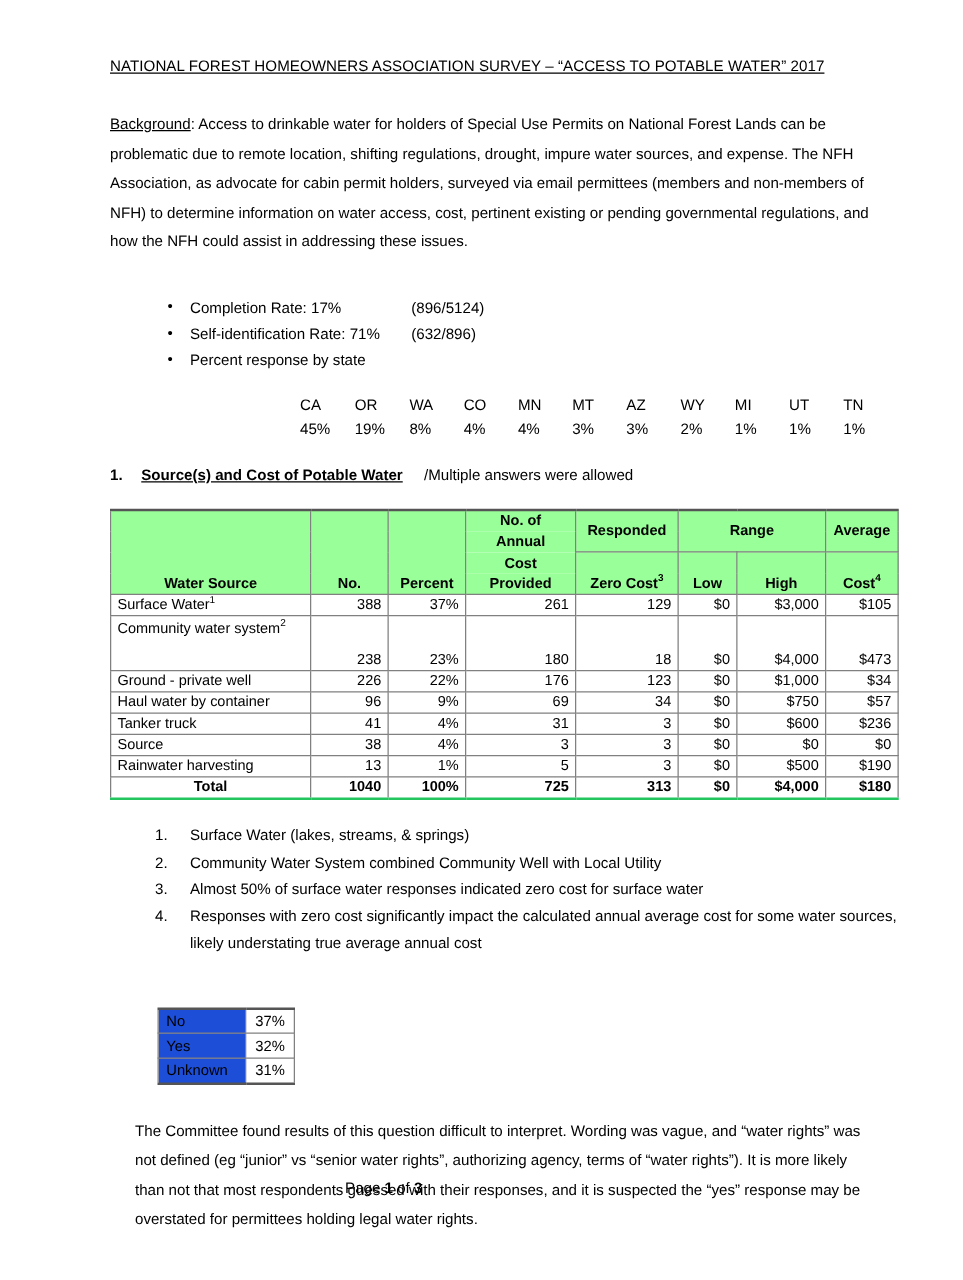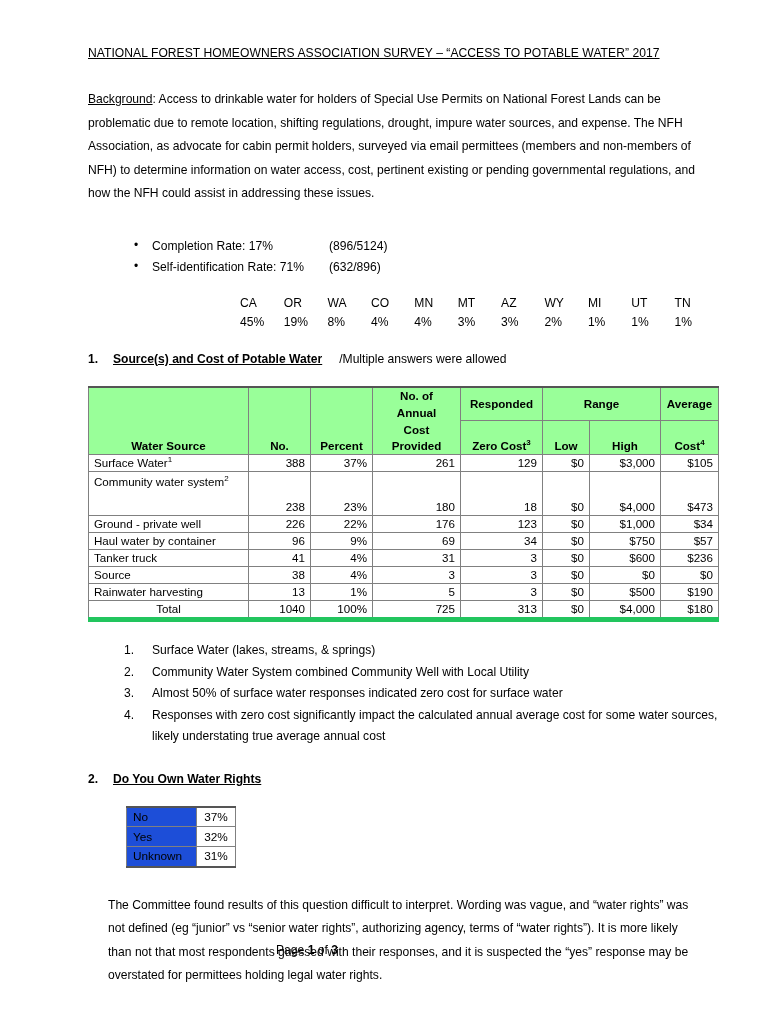--- a/index.html
+++ b/index.html
@@ -110,22 +110,22 @@
     box-sizing: border-box;
   }
   table.main thead td {
     background: #99ff99;
     font-weight: bold;
     text-align: center;
   }
   table.main thead td.hleft { }
   table.main .num { text-align: right; }
   table.main tr.total td {
-    font-weight: normal;
-    border-bottom: 5px solid #22c55e;
+    font-weight: bold;
+    border-bottom: 2px solid #22c55e;
   }
   table.main tr.total td.first {
     text-align: center;
   }
   table.main td.first { text-align: left; }
   table.main .outer-top td { border-top: 2px solid #555555; }
   sup { font-size: 8px; vertical-align: super; line-height: 0; }
 
   .notes {
     margin: 0;
@@ -195,20 +195,21 @@
 
     <div class="sp-26"></div>
 
     <div class="para"><u>Background</u><span>:  </span><span>Access to drinkable water for holders of Special Use Permits on National Forest Lands can be problematic due to remote location, shifting regulations, drought, impure water sources, and expense.  The NFH Association, as advocate for cabin permit holders, surveyed  via email permittees (members and non-members of NFH) to determine information on water access, cost, pertinent existing or pending governmental regulations, and how the NFH could assist in addressing these issues.</span></div>
 
     <div class="sp-14"></div>
 
     <ul class="bullets">
       <li><span class="bullet-rate-val">Completion Rate:  17%</span><span>(896/5124)</span></li>
       <li><span class="bullet-rate-val">Self-identification Rate:  71%</span><span>(632/896)</span></li>
+      <li><span>Percent response by state</span></li>
     </ul>
 
     <table class="states">
       <tbody>
           <tr>
         <td>CA</td>
         <td>OR</td>
         <td>WA</td>
         <td>CO</td>
         <td>MN</td>
@@ -364,21 +365,20 @@
 
     <ul class="notes">
       <li><span class="n">1.</span><span>Surface Water (lakes, streams, &amp; springs)</span></li>
       <li><span class="n">2.</span><span>Community Water System combined Community Well with Local Utility</span></li>
       <li><span class="n">3.</span><span>Almost 50% of surface water responses indicated zero cost for surface water</span></li>
       <li><span class="n">4.</span><span>Responses with zero cost significantly impact the calculated annual average cost for some water sources, likely understating true average annual cost</span></li>
     </ul>
 
     <div class="sp-22"></div>
 
-    <div class="section-head"><span class="num">2.</span><span class="ttl">Do You Own Water Rights</span></div>
 
     <div class="sp-18"></div>
 
     <table class="small">
       <tbody>
           <tr class="tfirst">
         <td class="lbl">No</td>
         <td class="val">37%</td>
       </tr>
       <tr>

